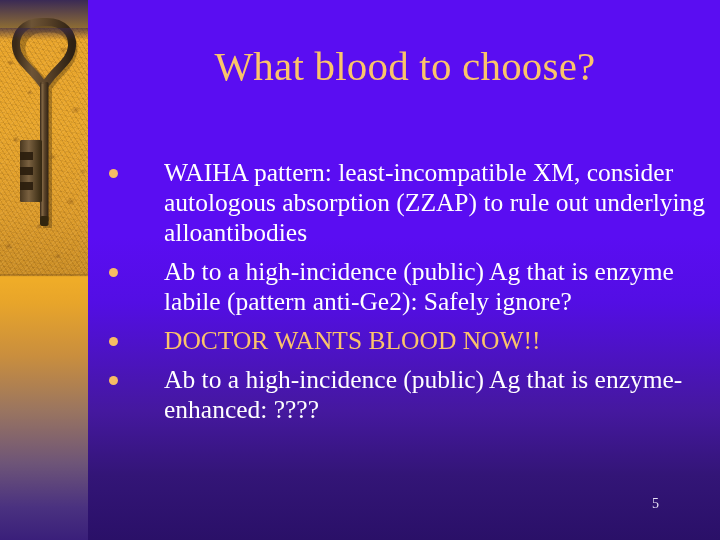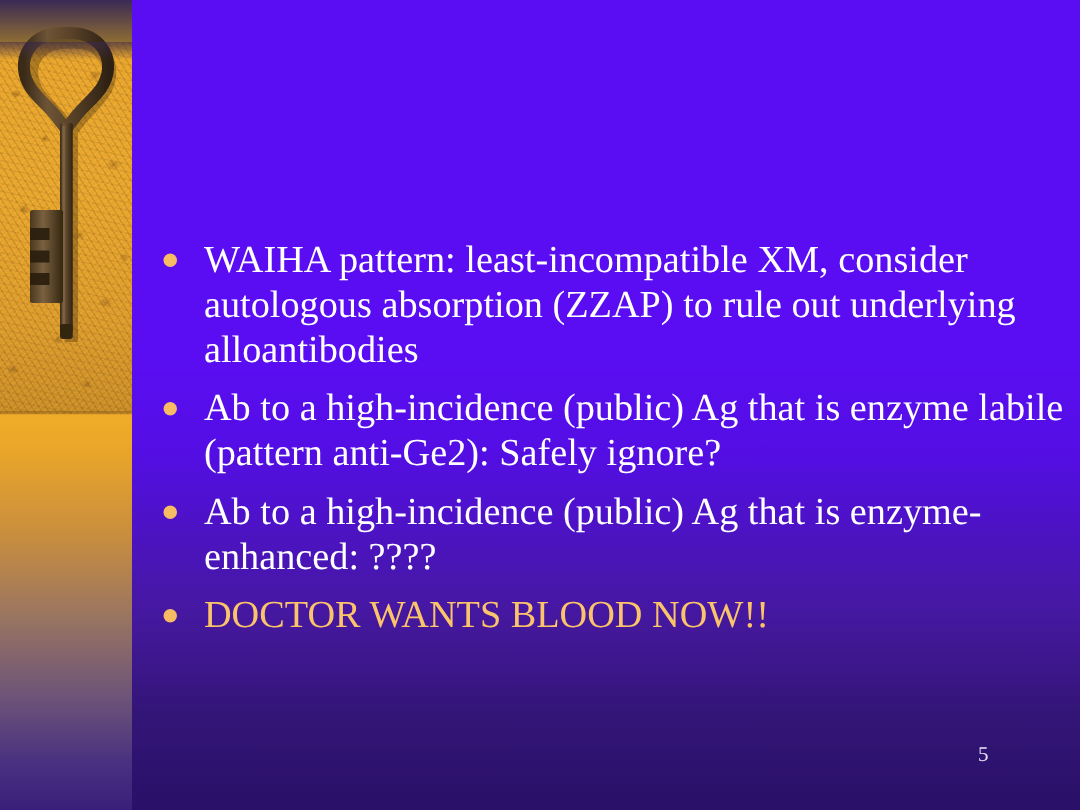--- a/index.html
+++ b/index.html
@@ -134,21 +134,21 @@
   .bullet-row .dot {
     position: absolute;
     left: 9px;
     top: 11px;
     width: 9px;
     height: 9px;
     border-radius: 50%;
     background: #f7bb64;
   }
   .bullet-row.accent { color: #fbc46a; }
-  .bullet-text { display: block; }
+  .bullet-text { display: block; margin-left: 28px; }
 
   
   #page-number {
     position: absolute;
     right: 61px;
     bottom: 29px;
     color: #e8e2f5;
     font-size: 14px;
     line-height: 1;
   }
@@ -192,40 +192,41 @@
       <rect x="20" y="152" width="13" height="8" fill="#2a1d0d" opacity="0.92"></rect>
       <rect x="20" y="167" width="13" height="8" fill="#2a1d0d" opacity="0.92"></rect>
       <rect x="20" y="182" width="13" height="8" fill="#2a1d0d" opacity="0.92"></rect>
 
       <rect x="40" y="216" width="8.5" height="10" rx="2" fill="#33260f"></rect>
     </svg>
     <div class="photo-top-fade"></div>
     <div class="photo-bottom-edge"></div>
   </div>
 
+  <div id="title">What blood to choose?</div>
 
   <div id="body">
 
     <div class="bullet-row">
       <span class="dot"></span>
       <span class="bullet-text">WAIHA pattern:  least-incompatible XM, consider autologous absorption (ZZAP) to rule out underlying alloantibodies</span>
     </div>
 
     <div class="bullet-row">
       <span class="dot"></span>
       <span class="bullet-text">Ab to a high-incidence (public) Ag that is enzyme labile (pattern anti-Ge2):  Safely ignore?</span>
     </div>
 
+    <div class="bullet-row accent">
+      <span class="dot"></span>
+      <span class="bullet-text">DOCTOR WANTS BLOOD NOW!!</span>
+    </div>
+
     <div class="bullet-row">
       <span class="dot"></span>
       <span class="bullet-text">Ab to a high-incidence (public) Ag that is enzyme-enhanced:  ????</span>
     </div>
 
-    <div class="bullet-row accent">
-      <span class="dot"></span>
-      <span class="bullet-text">DOCTOR WANTS BLOOD NOW!!</span>
-    </div>
-
   </div>
 
   <div id="page-number">5</div>
 
 </div>
 
 </body></html>

